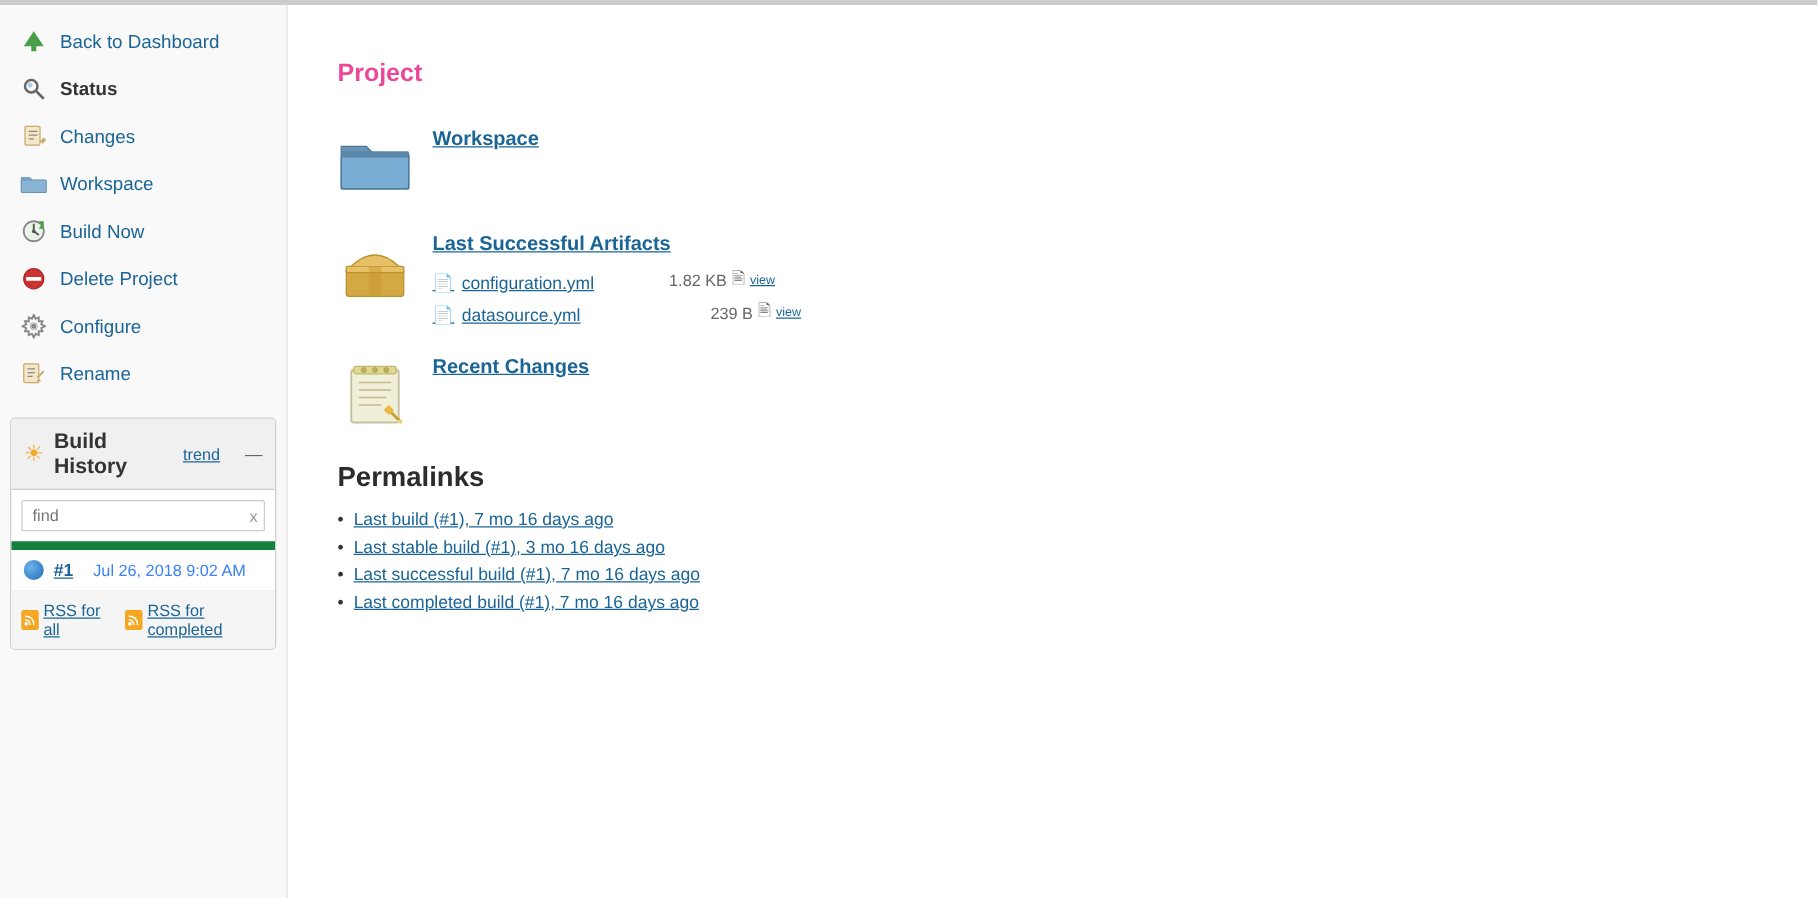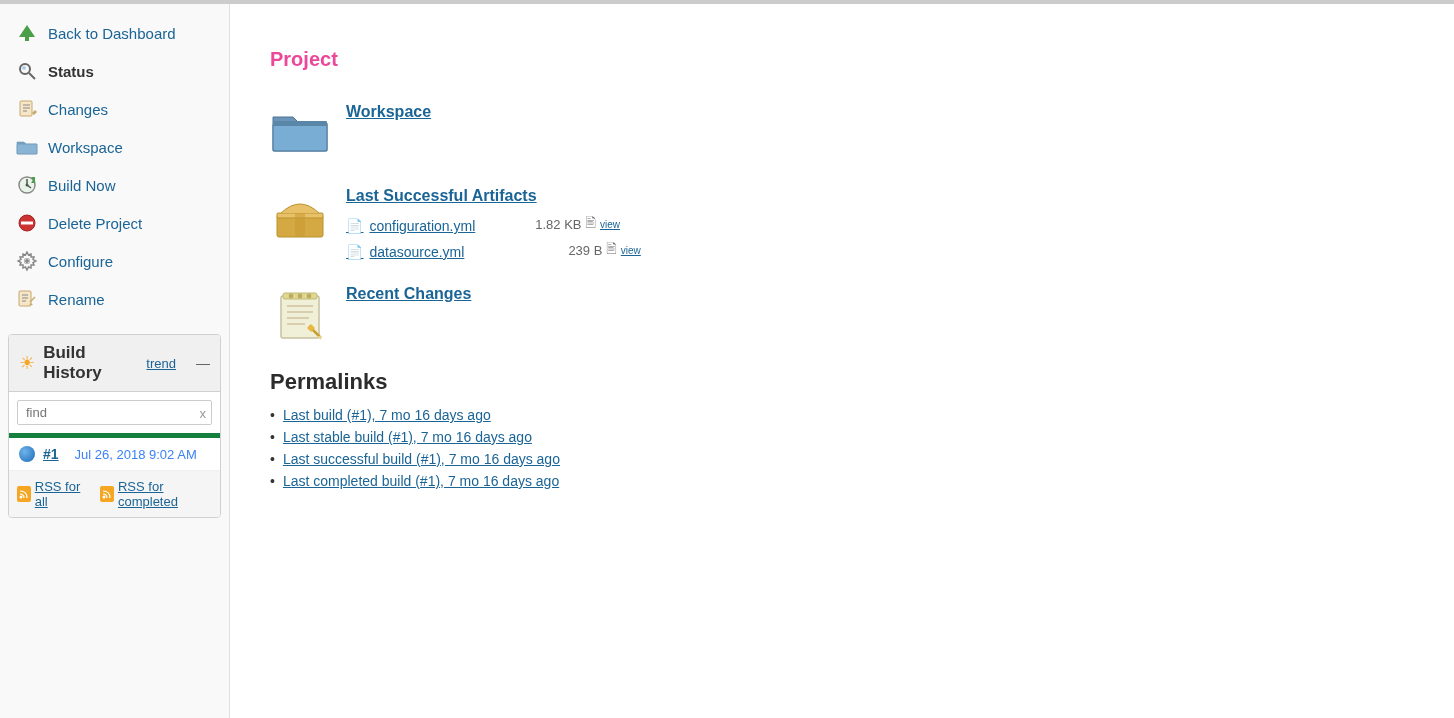--- a/index.html
+++ b/index.html
@@ -72,21 +72,21 @@
       font-size: 13px;
       cursor: pointer;
     }
     .build-history-header .minus-btn {
       color: #666;
       font-size: 14px;
       cursor: pointer;
     }
     .build-search {
       padding: 8px;
-      border-bottom: 5px solid #15803d;
+      border-bottom: 7px solid #15803d;
     }
     .build-search input {
       width: 100%;
       padding: 4px 24px 4px 8px;
       border: 1px solid #ccc;
       border-radius: 2px;
       font-size: 13px;
       color: #999;
       position: relative;
     }
@@ -483,21 +483,21 @@
         <span class="section-link">Recent Changes</span>
       </div>
     </div>
 
     <div class="permalinks-section">
       <h2 class="permalinks-title">Permalinks</h2>
       <div class="permalink-item">
         <span class="permalink-link">Last build (#1), 7 mo 16 days ago</span>
       </div>
       <div class="permalink-item">
-        <span class="permalink-link">Last stable build (#1), 7 mo 16 days ago</span>
+        <span class="permalink-link">Last stable build (#1), 3 mo 16 days ago</span>
       </div>
       <div class="permalink-item">
         <span class="permalink-link">Last successful build (#1), 7 mo 16 days ago</span>
       </div>
       <div class="permalink-item">
         <span class="permalink-link">Last completed build (#1), 7 mo 16 days ago</span>
       </div>
     </div>
   </div>
 </div>

